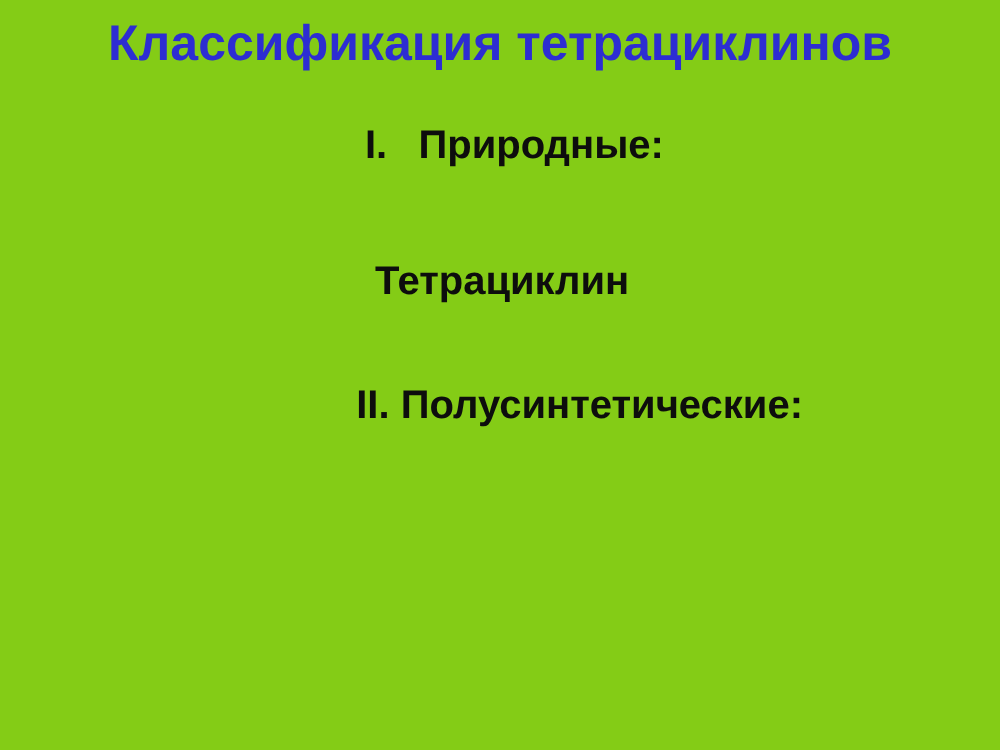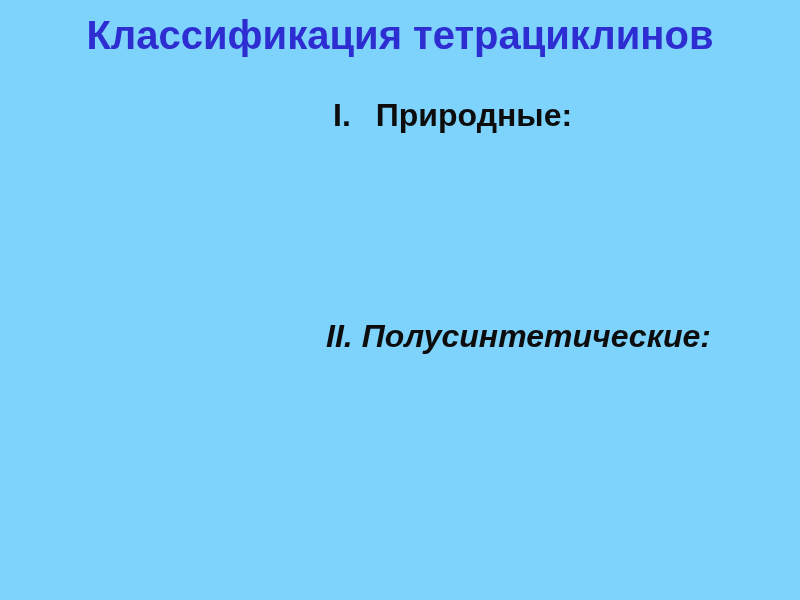--- a/index.html
+++ b/index.html
@@ -4,21 +4,21 @@
 <style>
   html, body {
     margin: 0;
     padding: 0;
     background: #ffffff;
   }
   .slide {
     position: relative;
     width: 800px;
     height: 600px;
-    background: #7dd3fc;
+    background: #84cc16;
     overflow: hidden;
     font-family: "Liberation Sans", sans-serif;
   }
   .slide-title {
     position: absolute;
     top: 11px;
     left: 0;
     right: 0;
     margin: 0;
     text-align: center;
@@ -27,39 +27,39 @@
     font-weight: bold;
     letter-spacing: 0px;
   }
   .body-line {
     position: absolute;
     font-size: 32px;
     line-height: 38px;
     font-weight: bold;
     color: #0d0d0d;
     white-space: nowrap;
-    margin-left: 41px;
   }
   .line-natural        { top: 96px;  left: 292px; }
   .line-tetracycline   { top: 205px; left: 300px; }
-  .line-semisynthetic  { top: 317px; left: 285px; font-style: italic; }
+  .line-semisynthetic  { top: 304px; left: 285px; }
   .line-doxycycline    { top: 415px; left: 298px; }
   .marker-tab   { display: inline-block; margin-right: 25px; }
   .marker-space { display: inline-block; margin-right: 9px; }
 </style>
 </head>
 <body>
 
 <div class="slide">
 
   <h1 class="slide-title" style="color: rgb(45, 45, 210);">Классификация тетрациклинов</h1>
 
   <div class="body-line line-natural">
     <span class="marker-tab">I.</span><span>Природные:</span>
   </div>
 
+  <div class="body-line line-tetracycline">Тетрациклин</div>
 
   <div class="body-line line-semisynthetic">
     <span class="marker-space">II.</span><span>Полусинтетические:</span>
   </div>
 
 
 </div>
 
 </body></html>

